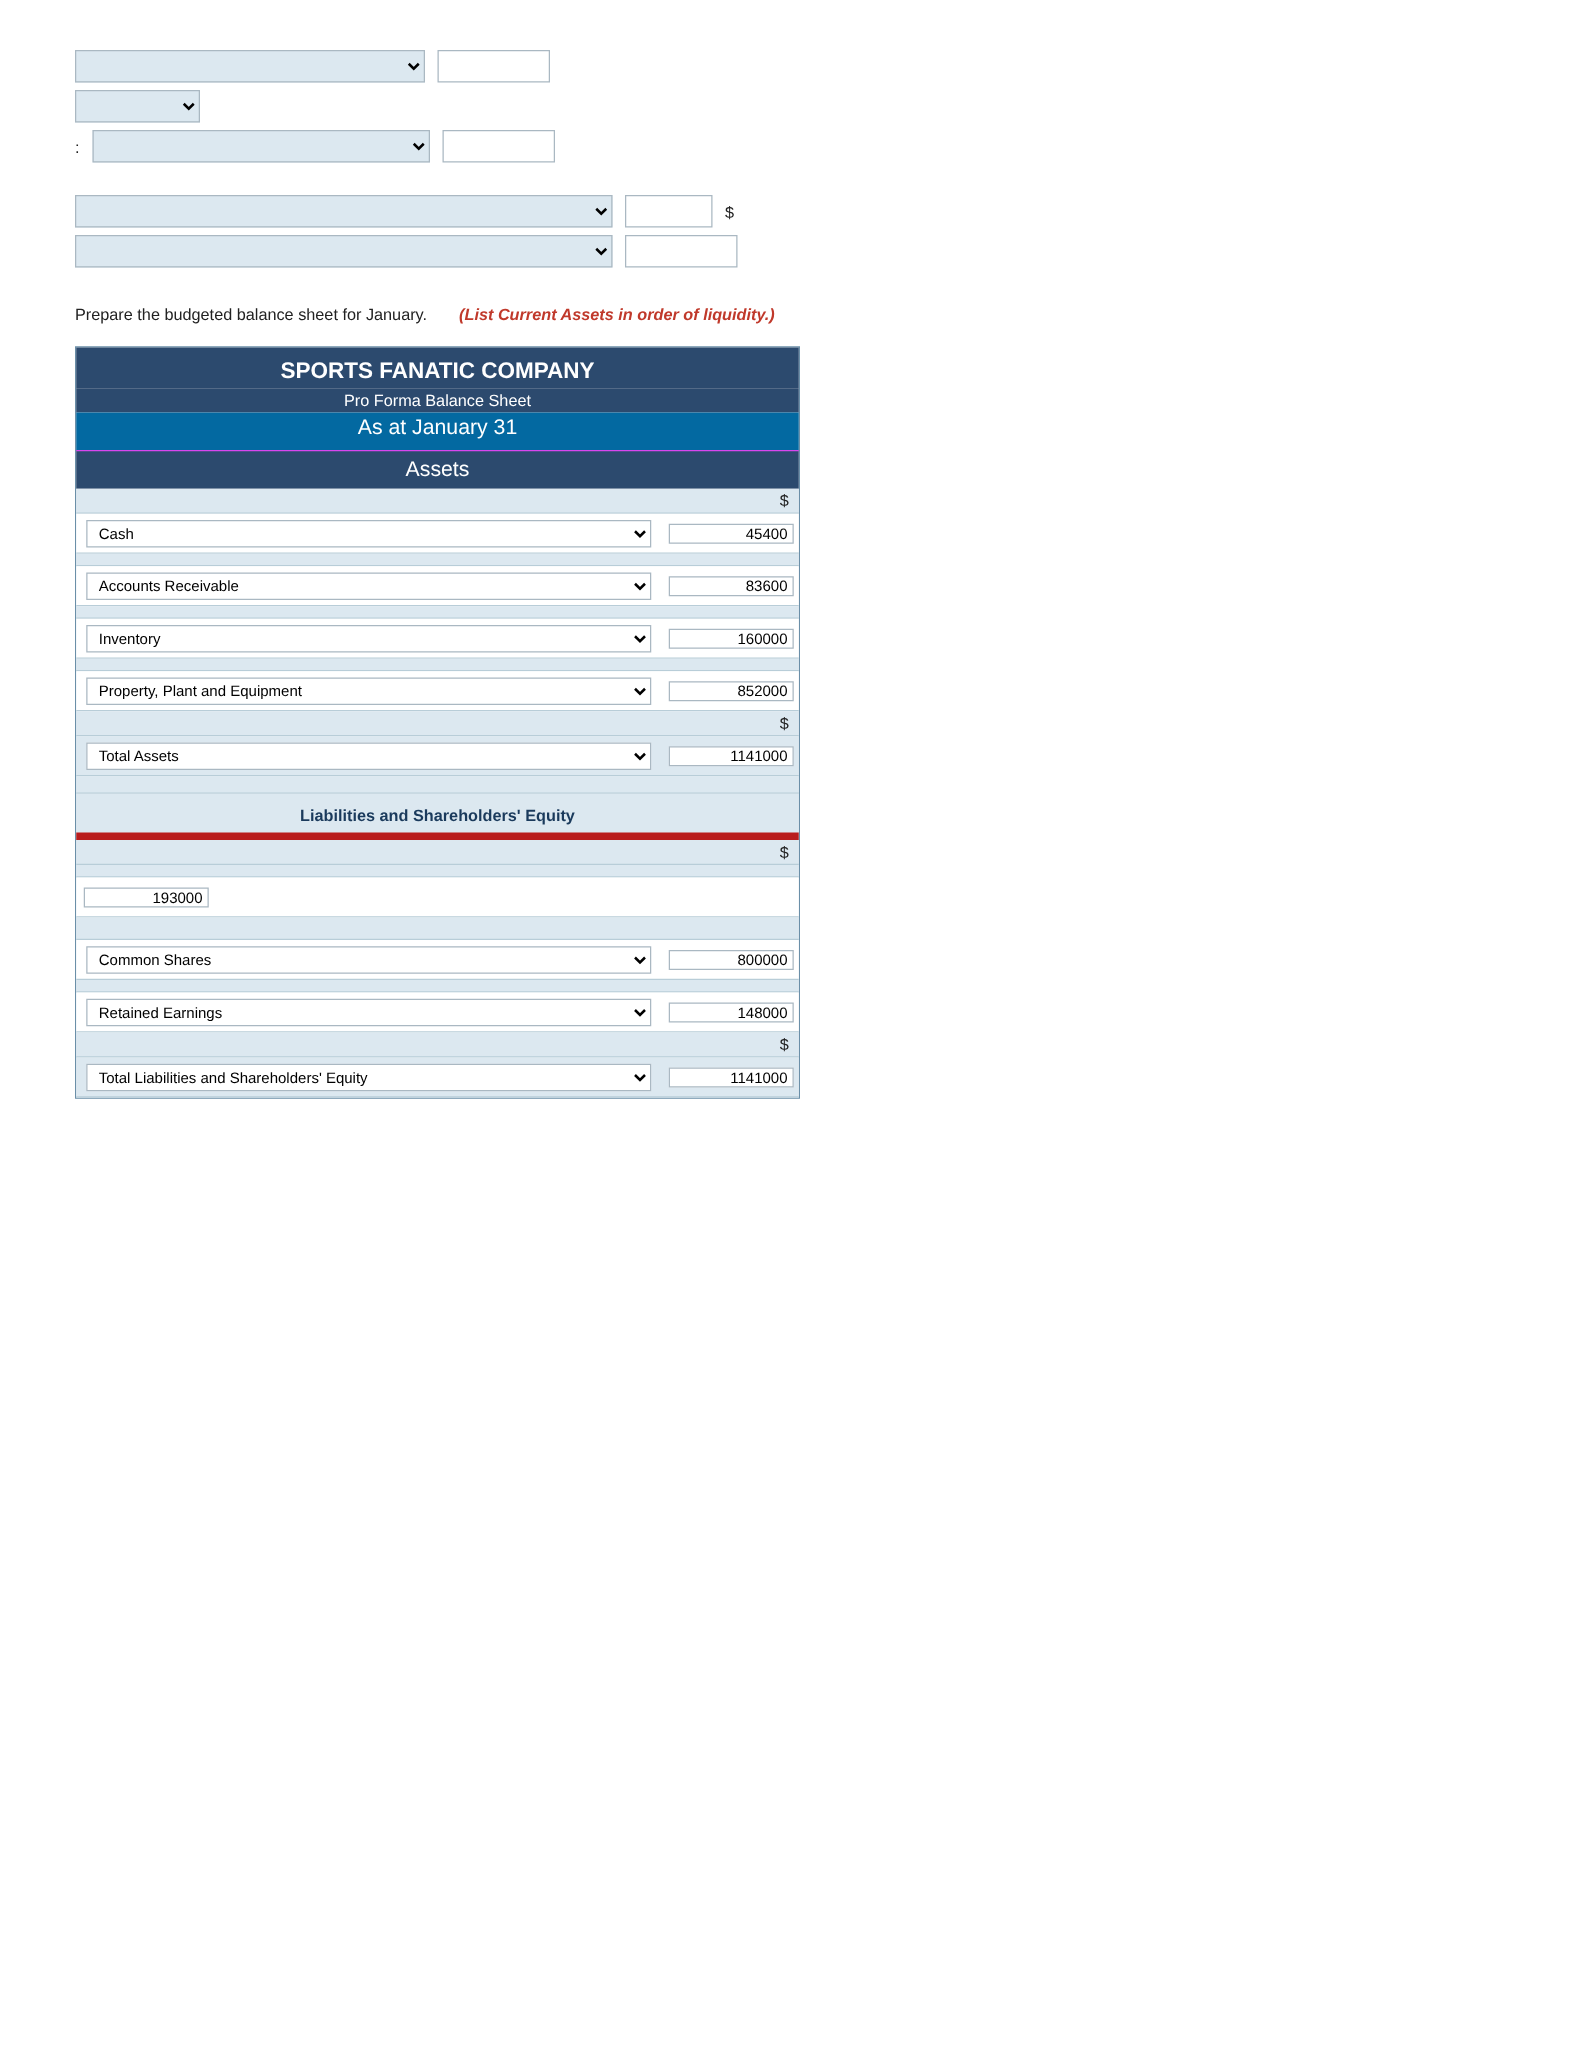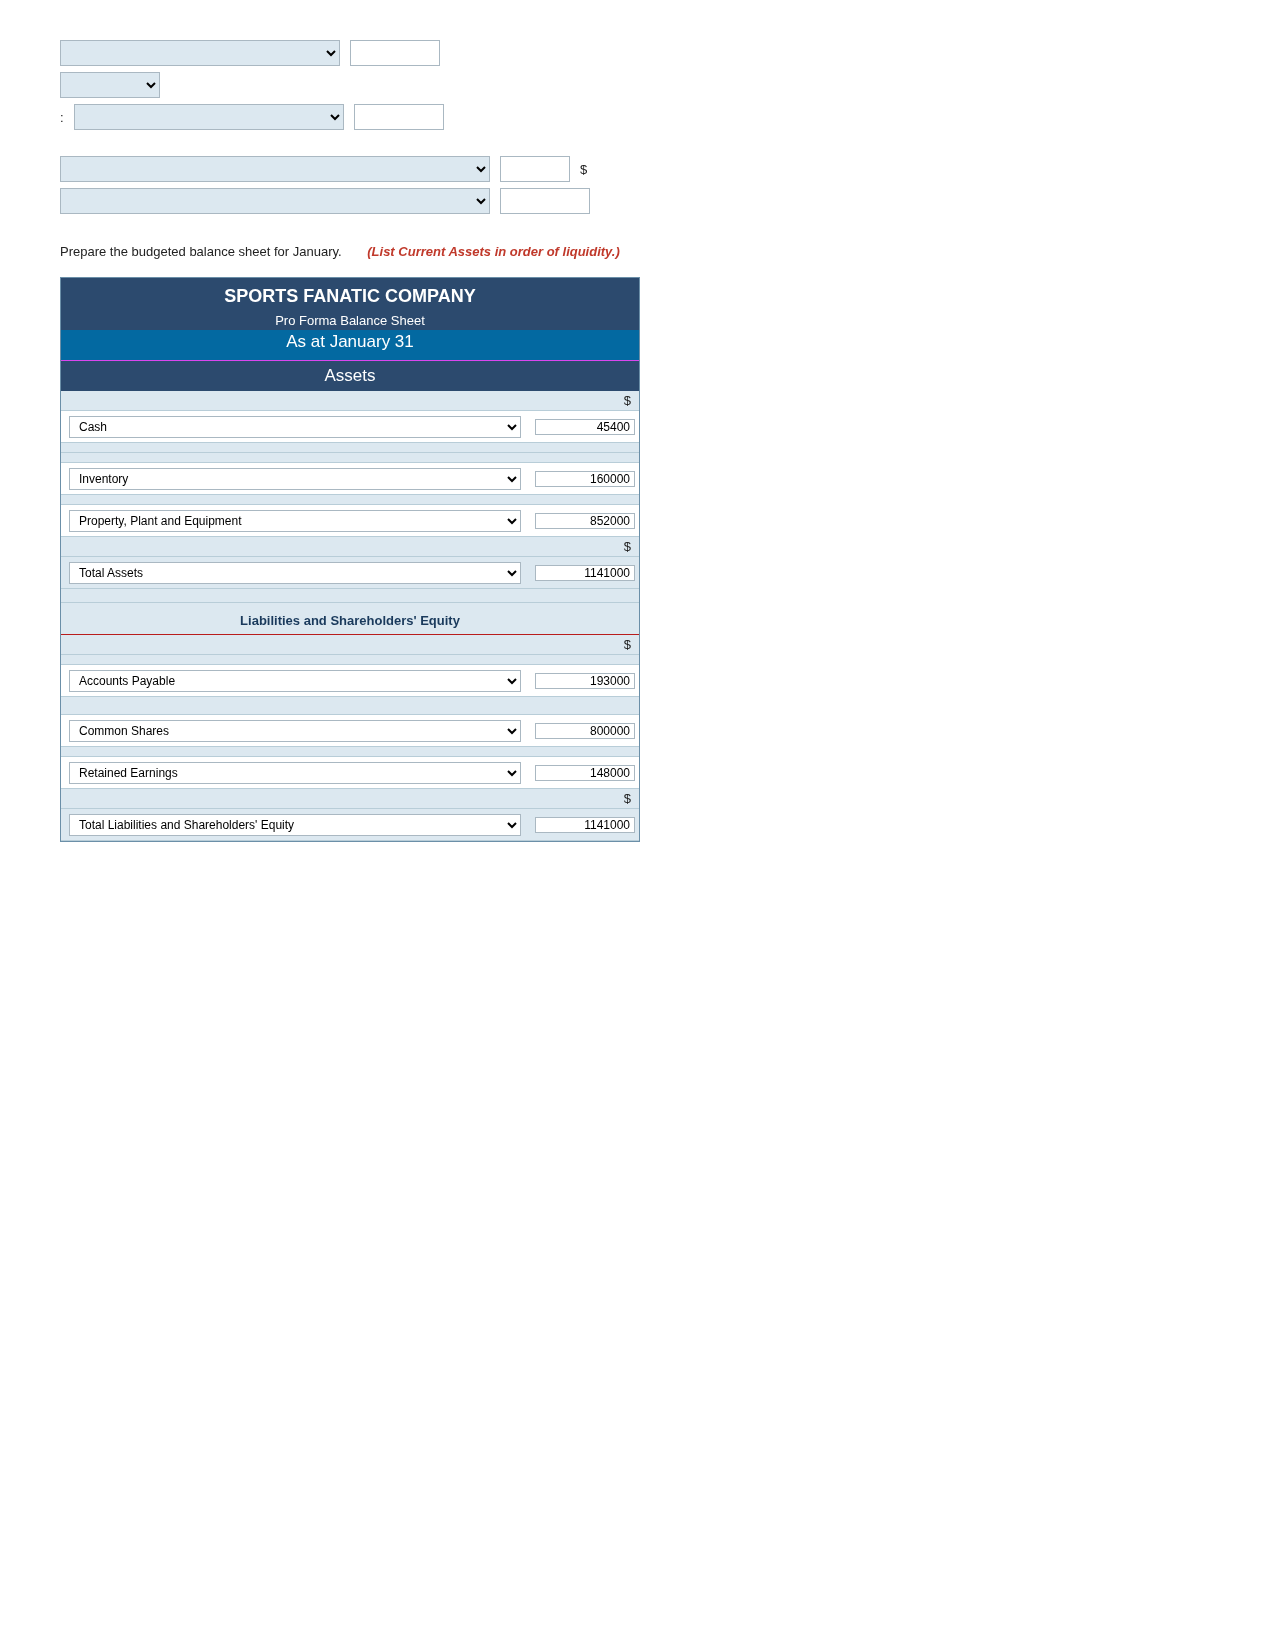--- a/index.html
+++ b/index.html
@@ -144,21 +144,21 @@
       padding-top: 2px;
     }
 
     .liab-section-title {
       background: #dce8f0;
       text-align: center;
       padding: 10px 10px 6px 10px;
       font-weight: bold;
       font-size: 13px;
       color: #1a3a5c;
-      border-bottom: 1px solid #b91c1c;
+      border-bottom: 6px solid #b91c1c;
     }
 
     .spacer-row {
       background: #dce8f0;
       min-height: 10px;
       border-bottom: 1px solid #b8cdd8;
     }
   </style>
 </head>
 <body>
@@ -227,20 +227,30 @@
         <option>Cash</option>
       </select>
     </div>
     <div class="row-val">
       <input type="text" value="45400" style="">
     </div>
   </div>
 
   <div class="spacer-row"></div>
 
+  <div class="bs-data-row alt-white">
+    <div class="row-label">
+      <select>
+        <option>Accounts Receivable</option>
+      </select>
+    </div>
+    <div class="row-val">
+      <input type="text" value="83600" style="">
+    </div>
+  </div>
 
   <div class="spacer-row"></div>
 
   <div class="bs-data-row alt-white">
     <div class="row-label">
       <select>
         <option>Inventory</option>
       </select>
     </div>
     <div class="row-val">
@@ -282,25 +292,20 @@
   <div class="liab-section-title">Liabilities and Shareholders' Equity</div>
 
   <div class="dollar-sign-row">
     <div class="ds-label"></div>
     <div class="ds-val">$</div>
   </div>
 
   <div class="spacer-row"></div>
 
   <div class="bs-data-row alt-white">
-    <div class="row-label">
-      <select>
-        <option>Accounts Payable</option>
-      </select>
-    </div>
     <div class="row-val">
       <input type="text" value="193000" style="">
     </div>
   </div>
 
   <div class="spacer-row" style="min-height:18px;"></div>
 
   <div class="bs-data-row alt-white">
     <div class="row-label">
       <select>

